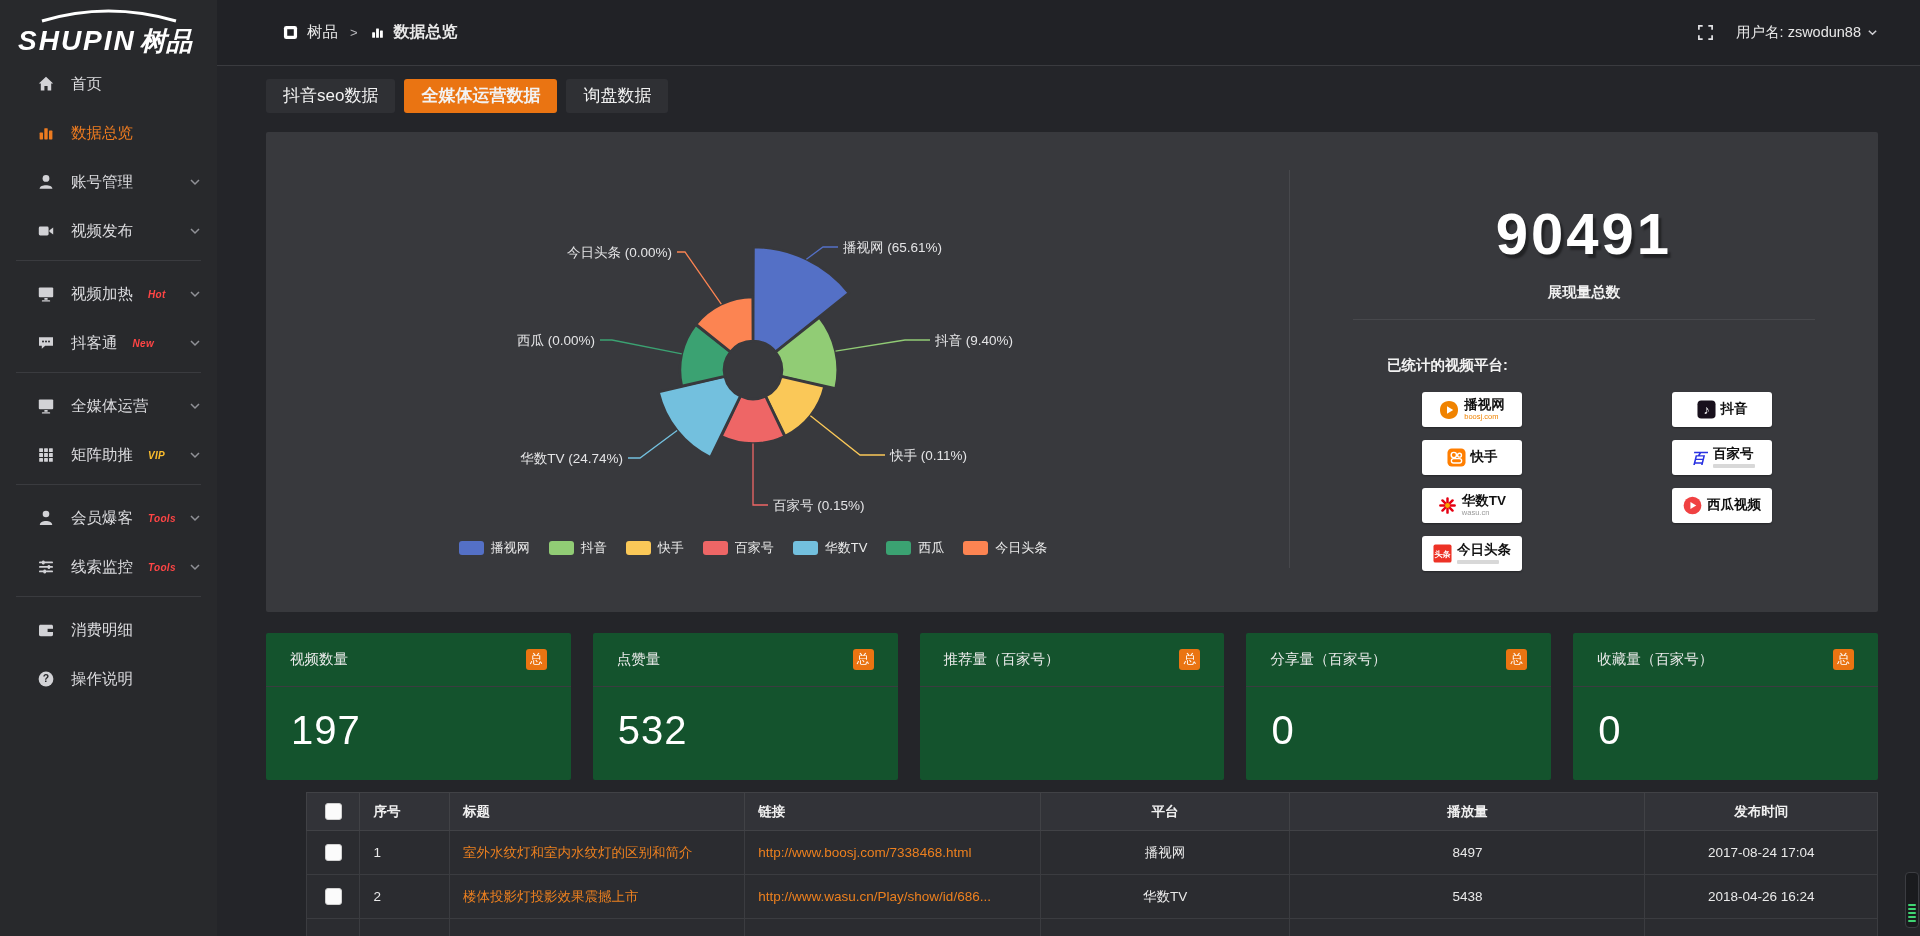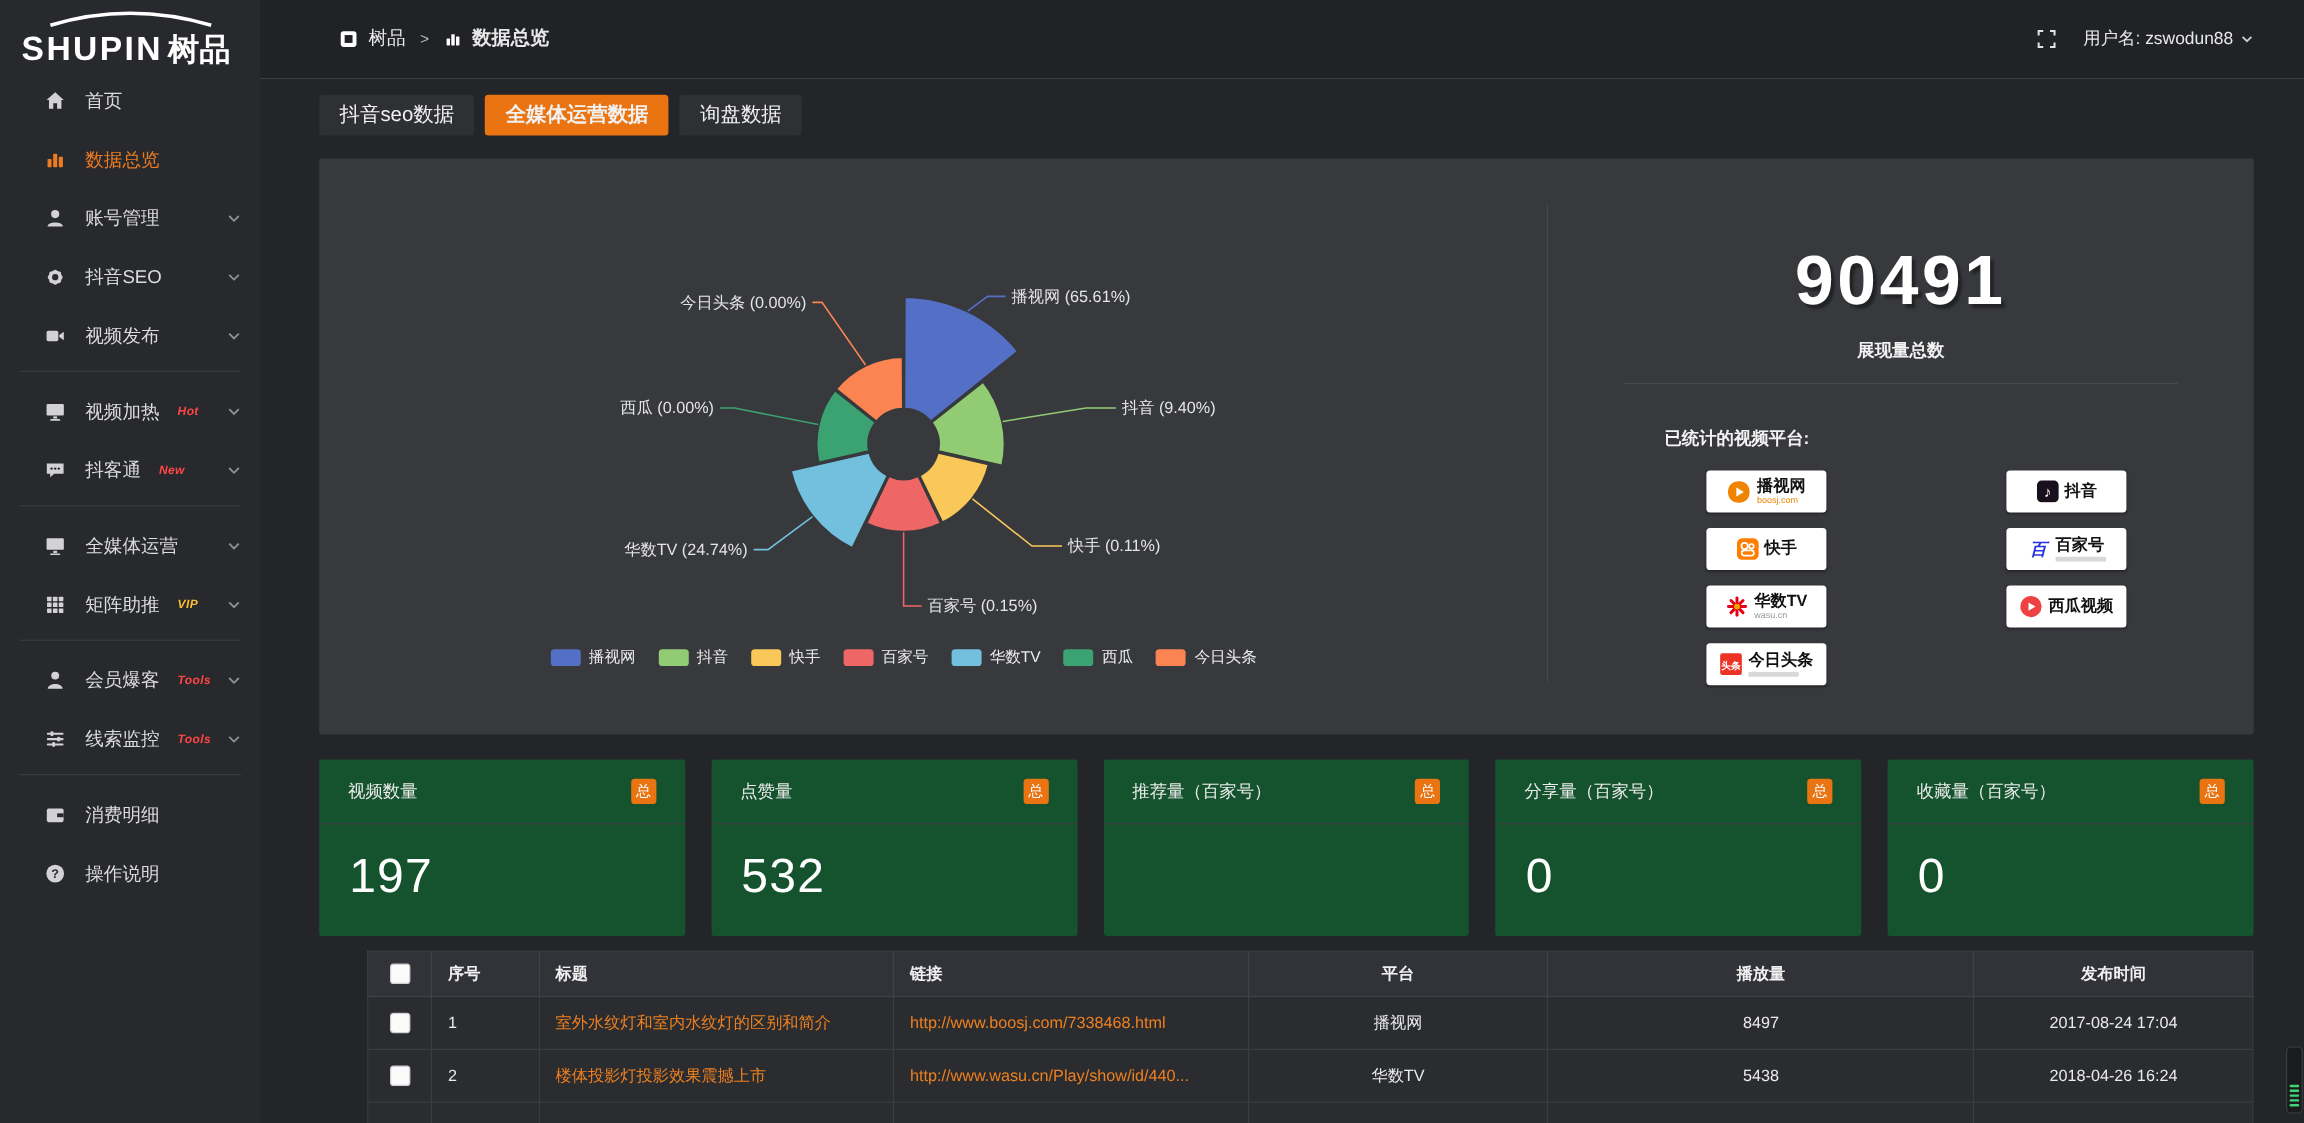--- a/index.html
+++ b/index.html
@@ -1,21 +1,21 @@
 <!DOCTYPE html>
 <html><head>
 <meta charset="utf-8">
 <style>
   * { box-sizing: border-box; margin: 0; padding: 0; }
   html,body { width:1920px; height:936px; overflow:hidden; }
   body { background:#242529; font-family:"Liberation Sans","DejaVu Sans",sans-serif; color:#e8e8e8; position:relative; }
 
   
   .sidebar { position:absolute; left:0; top:0; width:217px; height:936px; background:#28292c; z-index:5; }
-  .logo { padding:8px 0 0 12px; height:56px; }
+  .logo { padding:8px 0 0 12px; height:56px;font-style:italic; }
   .nav { padding-top:8px; }
   .nav-item { display:flex; align-items:center; height:40px; margin-bottom:9px; padding:0 16px 0 27px; cursor:pointer; color:#dcdcdf; font-size:15.5px;margin-left:10px; }
   .nav-icon { width:18px; height:18px; margin-right:16px; color:#d2d2d6; flex:none; display:flex; }
   .nav-icon svg { width:18px; height:18px; }
   .nav-item.active, .nav-item.active .nav-icon { color:#ed7b20; }
   .nav-tag { font-style:italic; font-weight:bold; font-size:10px; margin-left:15px; letter-spacing:.3px; }
   .nav-chevron { margin-left:auto; color:#909197; display:flex; }
   .nav-divider { height:1px; background:#3a3b3f; margin:3px 16px 13px 16px; }
 
   
@@ -113,35 +113,20 @@
         <span class="nav-label">数据总览</span>
       </div>
       <div class="nav-item">
         <span class="nav-icon">
           <svg viewBox="0 0 18 18" fill="currentColor">
             <circle cx="9" cy="5.4" r="3.4"></circle>
             <path d="M2.6 15.8C2.6 11.2 15.4 11.2 15.4 15.8Z"></path>
           </svg>
         </span>
         <span class="nav-label">账号管理</span>
-        <span class="nav-chevron">
-          <svg width="12" height="12" viewBox="0 0 12 12" fill="none" stroke="currentColor" stroke-width="1.5">
-            <path d="M2 4 L6 8 L10 4"></path>
-          </svg>
-        </span>
-      </div>
-      <div class="nav-item">
-        <span class="nav-icon">
-          <svg viewBox="0 0 18 18" fill="currentColor">
-            <rect x="4" y="4" width="10" height="10" rx="2.4"></rect>
-            <rect x="4" y="4" width="10" height="10" rx="2.4" transform="rotate(45 9 9)"></rect>
-            <circle cx="9" cy="9" r="2.6" fill="#28292c"></circle>
-          </svg>
-        </span>
-        <span class="nav-label">抖音SEO</span>
         <span class="nav-chevron">
           <svg width="12" height="12" viewBox="0 0 12 12" fill="none" stroke="currentColor" stroke-width="1.5">
             <path d="M2 4 L6 8 L10 4"></path>
           </svg>
         </span>
       </div>
       <div class="nav-item">
         <span class="nav-icon">
           <svg viewBox="0 0 18 18" fill="currentColor">
             <rect x="1.8" y="4.6" width="9.8" height="8.8" rx="1.4"></rect>
@@ -554,21 +539,21 @@
             <td class="al orange">室外水纹灯和室内水纹灯的区别和简介</td>
             <td class="al orange">http://www.boosj.com/7338468.html</td>
             <td class="ac">播视网</td>
             <td class="ac">8497</td>
             <td class="ac">2017-08-24 17:04</td>
           </tr>
           <tr>
             <td><span class="cbx"></span></td>
             <td class="al">2</td>
             <td class="al orange">楼体投影灯投影效果震撼上市</td>
-            <td class="al orange">http://www.wasu.cn/Play/show/id/440...</td>
+            <td class="al orange">http://www.wasu.cn/Play/show/id/686...</td>
             <td class="ac">华数TV</td>
             <td class="ac">5438</td>
             <td class="ac">2018-04-26 16:24</td>
           </tr>
           <tr>
             <td></td>
             <td>&nbsp;</td>
             <td>&nbsp;</td>
             <td>&nbsp;</td>
             <td>&nbsp;</td>

